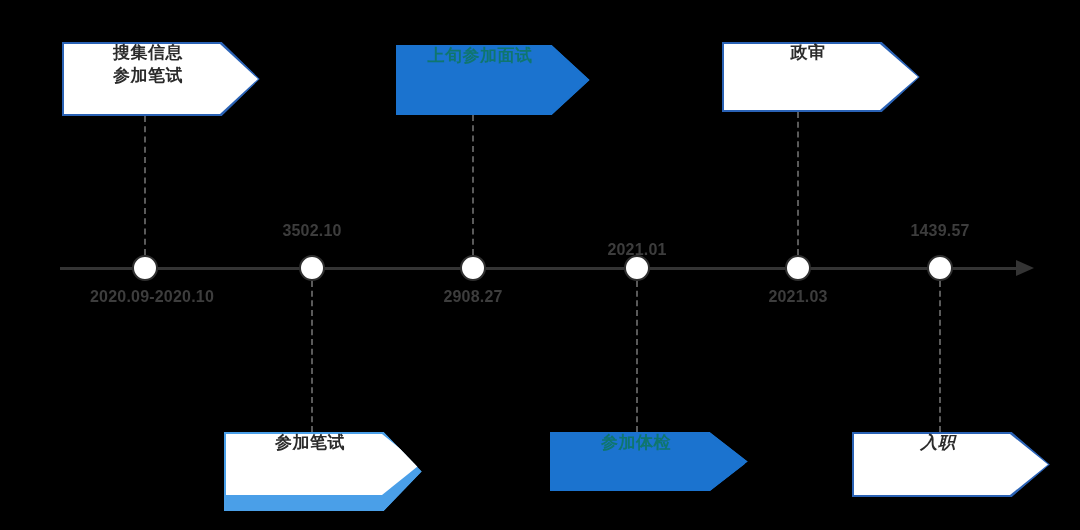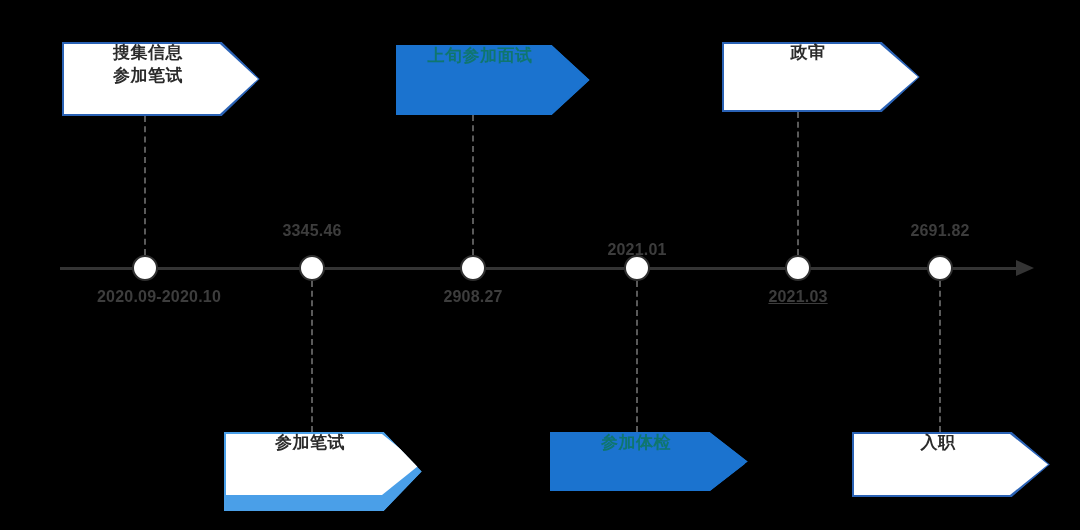--- a/index.html
+++ b/index.html
@@ -139,31 +139,31 @@
   <div id="connectors">
       <div class="connector" style="left: 145px; top: 116px; height: 139px;"></div>
       <div class="connector" style="left: 312px; top: 281px; height: 151px;"></div>
       <div class="connector" style="left: 473px; top: 115px; height: 140px;"></div>
       <div class="connector" style="left: 637px; top: 281px; height: 151px;"></div>
       <div class="connector" style="left: 798px; top: 112px; height: 143px;"></div>
       <div class="connector" style="left: 940px; top: 281px; height: 151px;"></div>
     </div>
   <div id="nodes">
       <div class="node-dot" style="left: 145px;"></div>
-      <div class="node-label below" style="left: 159px; text-align: right;">2020.09-2020.10</div>
+      <div class="node-label below" style="left: 152px; text-align: right;">2020.09-2020.10</div>
       <div class="node-dot" style="left: 312px;"></div>
-      <div class="node-label above" style="left: 312px;">3345.46</div>
+      <div class="node-label above" style="left: 312px;">3502.10</div>
       <div class="node-dot" style="left: 473px;"></div>
       <div class="node-label below" style="left: 473px;">2908.27</div>
       <div class="node-dot" style="left: 637px;"></div>
       <div class="node-label above" style="left: 637px; margin-top: 19px;">2021.01</div>
       <div class="node-dot" style="left: 798px;"></div>
-      <div class="node-label below" style="left: 798px; text-decoration: underline;">2021.03</div>
+      <div class="node-label below" style="left: 798px;">2021.03</div>
       <div class="node-dot" style="left: 940px;"></div>
-      <div class="node-label above" style="left: 940px;">2691.82</div>
+      <div class="node-label above" style="left: 940px;">1439.57</div>
     </div>
   <div id="banners">
       <div class="banner white" style="left: 62px; top: 42px; width: 198px; height: 74px;">
         <div class="edge" style="background: rgb(42, 98, 181);"></div>
         <div class="fill" style="left: 2px; top: 2px; width: 194px; height: 70px;"></div>
         <div class="inner">
           <div>搜集信息</div>
           <div>参加笔试</div>
         </div>
       </div>
@@ -188,21 +188,21 @@
           <div>参加体检</div>
         </div>
       </div>
       <div class="banner white" style="left: 722px; top: 42px; width: 198px; height: 70px;">
         <div class="edge" style="background: rgb(42, 98, 181);"></div>
         <div class="fill" style="left: 2px; top: 2px; width: 194px; height: 66px;"></div>
         <div class="inner">
           <div>政审</div>
         </div>
       </div>
-      <div class="banner white" style="left: 852px; top: 432px; width: 198px; height: 65px;">
+      <div class="banner white" style="left: 852px; top: 432px; width: 198px; height: 65px; font-style: italic;">
         <div class="edge" style="background: rgb(42, 98, 181);"></div>
         <div class="fill" style="left: 2px; top: 2px; width: 194px; height: 61px;"></div>
         <div class="inner">
           <div>入职</div>
         </div>
       </div>
     </div>
 
 </div>
 

